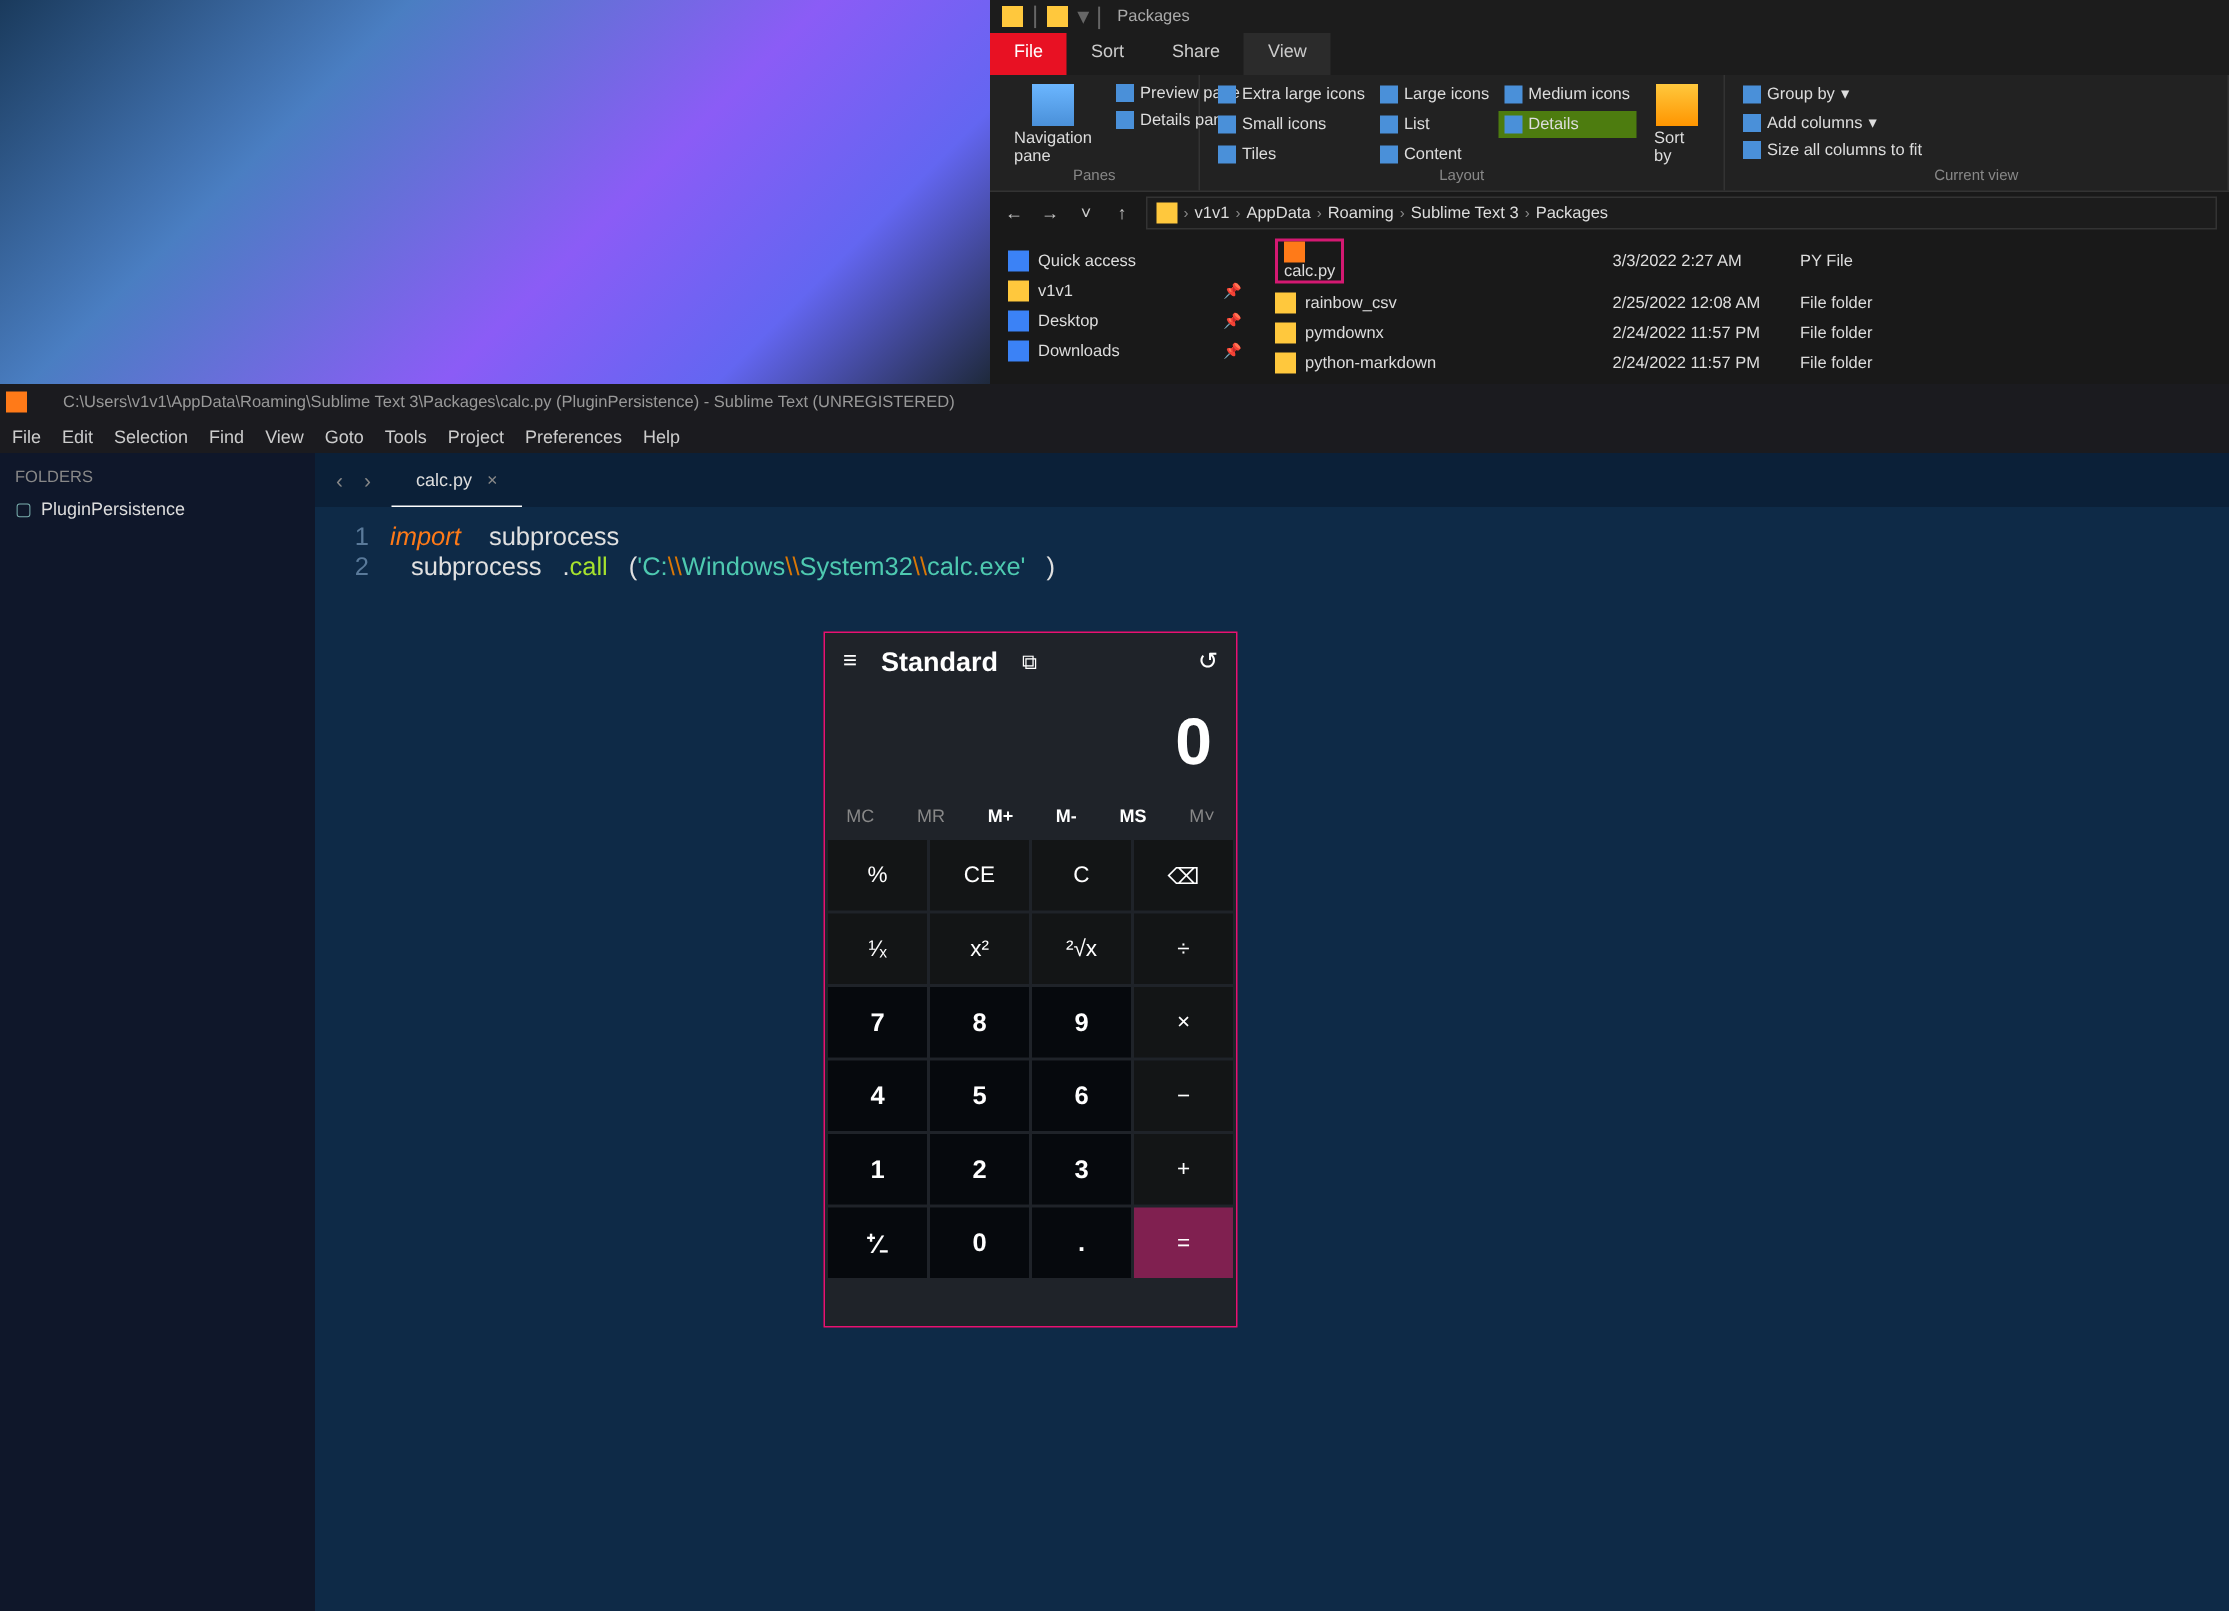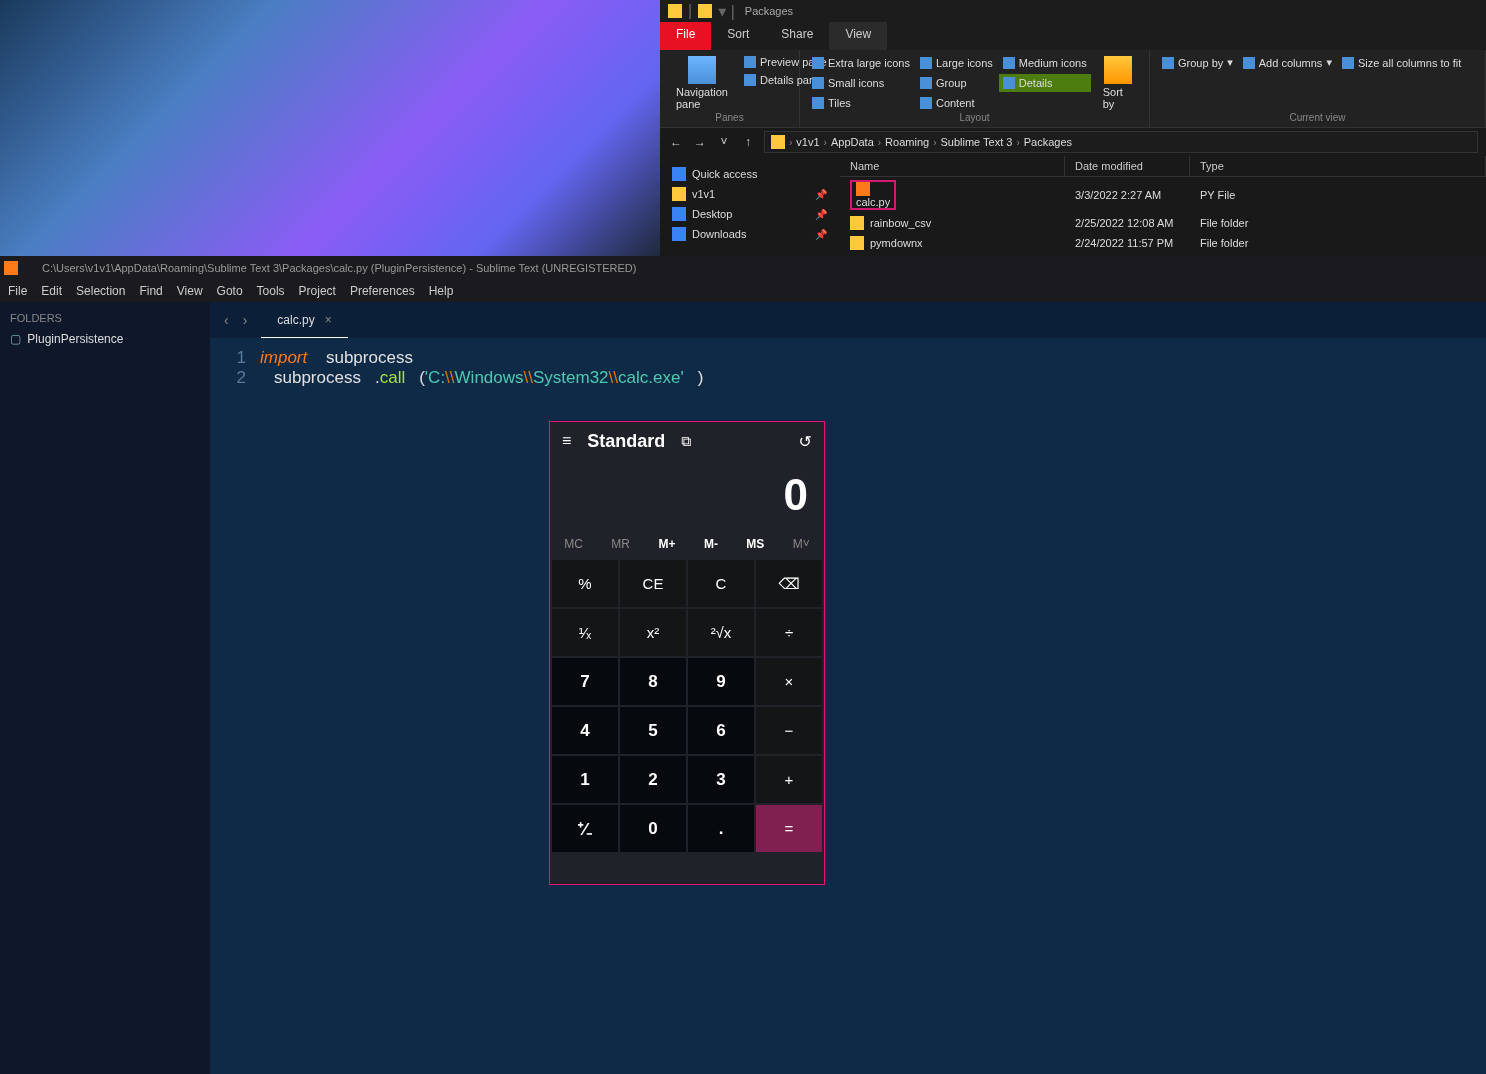--- a/index.html
+++ b/index.html
@@ -154,21 +154,21 @@
           <div class="ribbon-item">
               <div class="ri-icon"></div>
               <span>Medium icons</span>
             </div>
           <div class="ribbon-item">
               <div class="ri-icon"></div>
               <span>Small icons</span>
             </div>
           <div class="ribbon-item">
               <div class="ri-icon"></div>
-              <span>Group</span>
+              <span>List</span>
             </div>
           <div class="ribbon-item detail-sel">
               <div class="ri-icon"></div>
               <span>Details</span>
             </div>
           <div class="ribbon-item">
               <div class="ri-icon"></div>
               <span>Tiles</span>
             </div>
           <div class="ribbon-item">
@@ -177,21 +177,21 @@
             </div>
         </div>
         <div class="ribbon-nav-big">
           <div class="big-icon" style="background:linear-gradient(#ffc83d,#ff9500)"></div>
           <span>Sort by</span>
         </div>
       </div>
       <div class="ribbon-group-label">Layout</div>
     </div>
     <div class="ribbon-group" style="flex:1">
-      <div style="display:flex;flex-direction:row;gap:2px">
+      <div style="display:flex;flex-direction:column;gap:2px">
         <div class="ribbon-item"><div class="ri-icon"></div><span>Group by</span> ▾</div>
         <div class="ribbon-item"><div class="ri-icon"></div><span>Add columns</span> ▾</div>
         <div class="ribbon-item">
             <div class="ri-icon"></div>
             <span>Size all columns to fit</span>
           </div>
       </div>
       <div class="ribbon-group-label">Current view</div>
     </div>
   </div>
@@ -230,25 +230,20 @@
           <span>Desktop</span>
           <span class="pin">📌</span>
         </div>
       <div class="sb-item">
           <div class="sb-icon dl"></div>
           <span>Downloads</span>
           <span class="pin">📌</span>
         </div>
     </div>
     <div class="explorer-list">
-      <div class="list-header">
-        <div class="list-col name">Name</div>
-        <div class="list-col date">Date modified</div>
-        <div class="list-col type">Type</div>
-      </div>
       <div id="file-rows">
           <div class="list-row">
             <div class="list-cell name">
               <span class="highlighted"><div class="file-icon py"></div> <span>calc.py</span></span>
             </div>
             <div class="list-cell date">3/3/2022 2:27 AM</div>
             <div class="list-cell type">PY File</div>
           </div>
           <div class="list-row">
             <div class="list-cell name">

